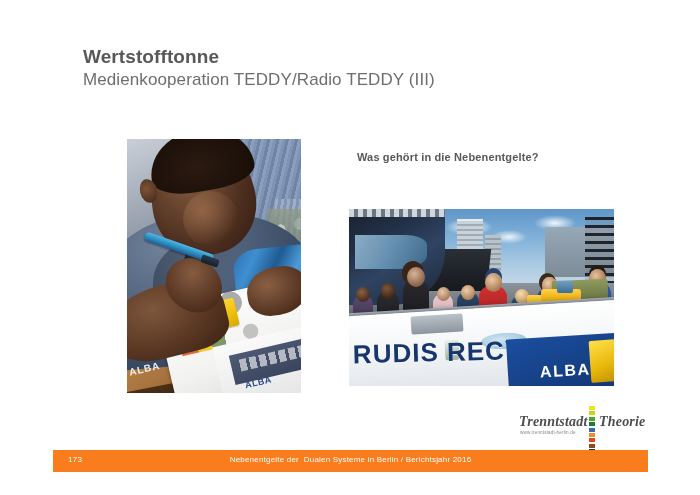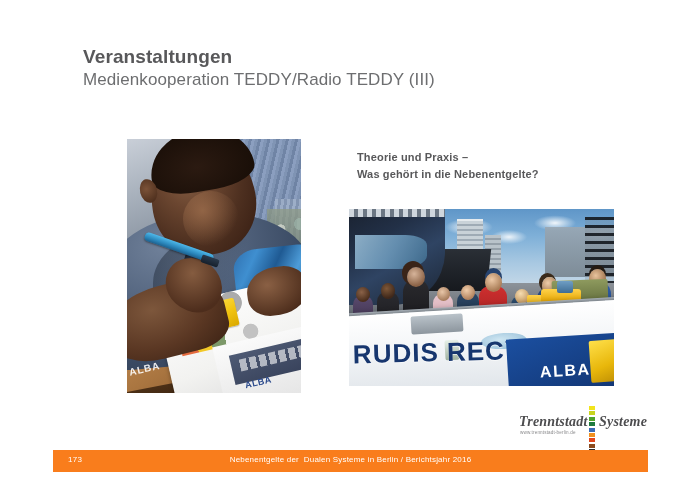--- a/index.html
+++ b/index.html
@@ -482,21 +482,21 @@
     text-align: center;
     font-size: 8px;
     color: #ffffff;
     letter-spacing: .2px;
     white-space: pre;
   }
 </style>
 </head>
 <body style="background: rgb(255, 255, 255);">
 
-<div class="slide-title">Veranstaltungen</div>
+<div class="slide-title">Wertstofftonne</div>
 <div class="slide-subtitle">Medienkooperation TEDDY/Radio TEDDY (III)</div>
 
 <div class="photo photo-left">
   <div class="photo-inner">
     <div class="lp-bg"></div>
     <div class="lp-denim"></div>
     <div class="lp-denim2"></div>
     <div class="lp-crowd"></div>
     <div class="lp-table"></div>
     <div class="lp-table-dark"></div>
@@ -519,21 +519,20 @@
     <div class="lp-arm-l"></div>
     <div class="lp-hand-l"></div>
     <div class="lp-hand-r"></div>
     <div class="lp-pen"></div>
     <div class="lp-pen-tip"></div>
     <div class="lp-alba2">ALBA</div>
   </div>
 </div>
 
 <div class="caption-block">
-  <div class="caption-line">Theorie und Praxis –</div>
   <div class="caption-line">Was gehört in die Nebenentgelte?</div>
 </div>
 
 <div class="photo photo-right">
   <div class="photo-inner">
     <div class="rp-sky"></div>
     <div class="rp-clouds"></div>
     <div class="rp-tower"></div>
     <div class="rp-tower2"></div>
     <div class="rp-bldg-r"></div>
@@ -606,20 +605,20 @@
       <div class="logo-dot" style="background: rgb(242, 228, 28);"></div>
       <div class="logo-dot" style="background: rgb(200, 212, 30);"></div>
       <div class="logo-dot" style="background: rgb(79, 163, 42);"></div>
       <div class="logo-dot" style="background: rgb(31, 122, 62);"></div>
       <div class="logo-dot" style="background: rgb(59, 107, 181);"></div>
       <div class="logo-dot" style="background: rgb(240, 144, 31);"></div>
       <div class="logo-dot" style="background: rgb(226, 70, 29);"></div>
       <div class="logo-dot" style="background: rgb(140, 74, 30);"></div>
       <div class="logo-dot" style="background: rgb(43, 43, 43);"></div>
     </div>
-  <div class="logo-berlin">Systeme</div>
+  <div class="logo-berlin">Theorie</div>
   <div class="logo-url">www.trenntstadt-berlin.de</div>
 </div>
 
 <div class="footer-bar" style="background: rgb(249, 125, 28);">
   <div class="footer-page">173</div>
   <div class="footer-text">Nebenentgelte der  Dualen Systeme in Berlin / Berichtsjahr 2016</div>
 </div>
 
 </body></html>

